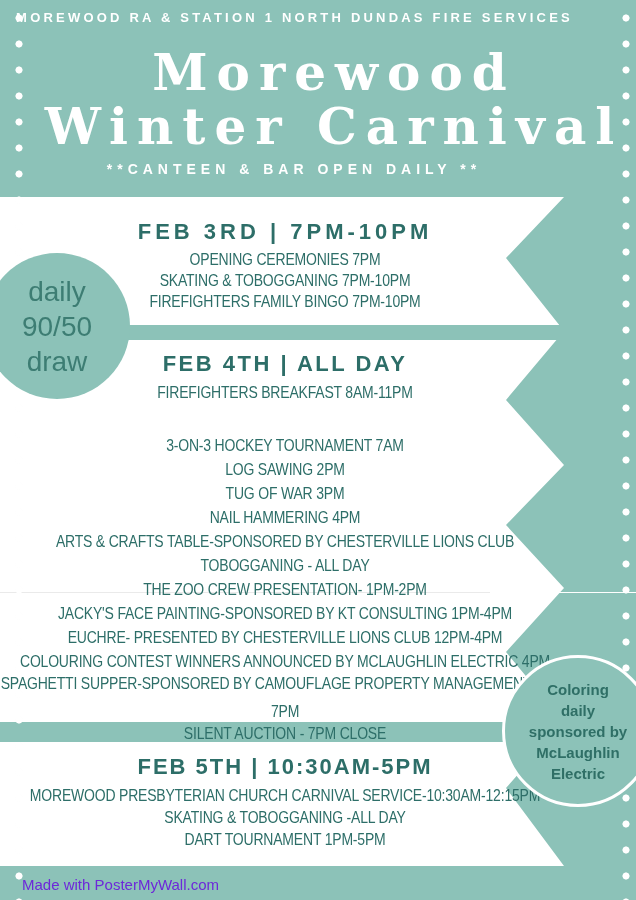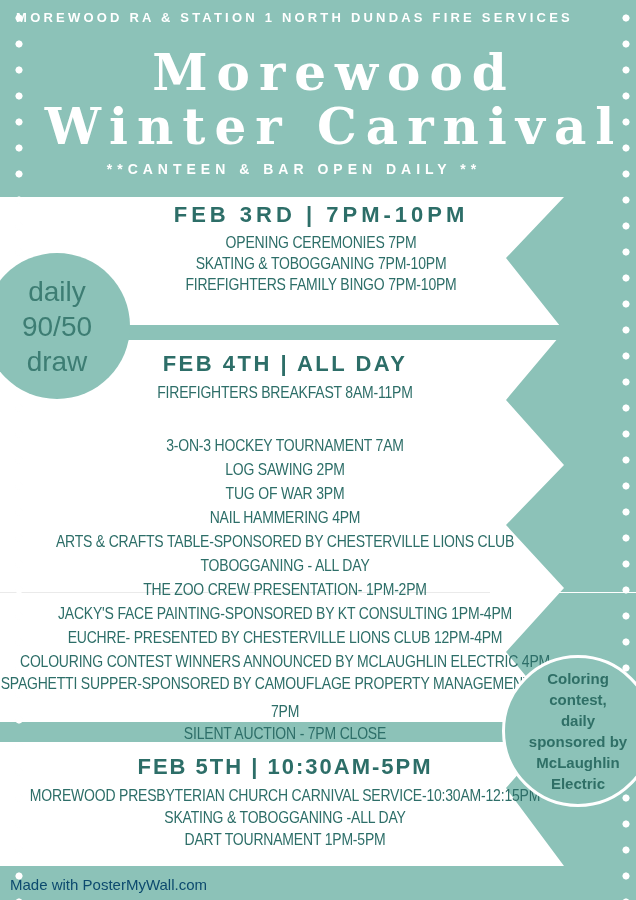--- a/index.html
+++ b/index.html
@@ -35,38 +35,38 @@
          font-family:"DejaVu Serif", serif;font-weight:bold;font-size:50px;line-height:54px;
          letter-spacing:9px;white-space:nowrap;padding-left:16px;}
   .subtitle{left:0;top:161px;width:588px;text-align:center;color:#ffffff;
             font-size:14px;font-weight:bold;letter-spacing:5px;white-space:nowrap;z-index:5;}
 
   
   .banner{left:0;width:570px;text-align:center;color:#2d6e68;z-index:5;}
   .banner-heading{font-weight:bold;font-size:22px;letter-spacing:3px;white-space:nowrap;
                   color:#2d6e68;}
   .item{font-size:14px;letter-spacing:-0.2px;color:#2d6e68;transform:scaleY(1.15);}
-  .b1{top:198px;padding-left:36px;} .b1 .banner-heading{line-height:34px;letter-spacing:4px;}
+  .b1{top:215px;} .b1 .banner-heading{line-height:34px;letter-spacing:4px;}
   .b1 .item{line-height:21px;}
   .b2{top:348px;} .b2 .banner-heading{line-height:32px;letter-spacing:2.5px;}
   .b2 .sub-item{line-height:24px;}
   .b2 .item-list{margin-top:29px;}
   .b2 .item{line-height:24px;}
   .b3{top:750px;} .b3 .banner-heading{line-height:34px;letter-spacing:2px;}
   .b3 .item{line-height:22px;}
 
   
   .circle{border-radius:50%;background:#8cc2b8;z-index:6;display:flex;
           align-items:center;justify-content:center;text-align:center;}
   .circle-left{left:-16px;top:253px;width:146px;height:146px;}
   .circle-left .circle-text{color:#3d7d73;font-size:28px;line-height:35px;font-weight:normal;}
   .circle-right{left:502px;top:655px;width:146px;height:146px;border:3px solid #ffffff;}
   .circle-right .circle-text{color:#2f6f66;font-size:15px;line-height:21px;font-weight:bold;}
 
-  .footer-credit{left:10px;top:876px;color:#0c4a6e;font-size:15px;z-index:5;}
+  .footer-credit{left:22px;top:876px;color:#6d28d9;font-size:15px;z-index:5;}
 </style>
 </head>
 <body>
 
 <div class="abs white-panel"></div>
 <div class="abs zigzag"></div>
 <div class="abs strip1"></div>
 <div class="abs strip2"></div>
 <div class="abs seam"></div>
 <div class="abs dots left"></div>
@@ -119,21 +119,20 @@
 <div class="abs circle circle-left">
   <div class="circle-text">
       <div>daily</div>
       <div>90/50</div>
       <div>draw</div>
     </div>
 </div>
 <div class="abs circle circle-right">
   <div class="circle-text">
       <div>Coloring</div>
-      <div>contest,</div>
       <div>daily</div>
       <div>sponsored by</div>
       <div>McLaughlin</div>
       <div>Electric</div>
     </div>
 </div>
 
 <div class="abs footer-credit">Made with PosterMyWall.com</div>
 
 </body></html>

